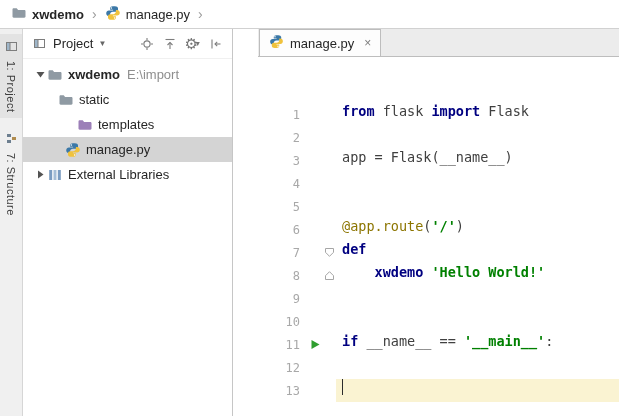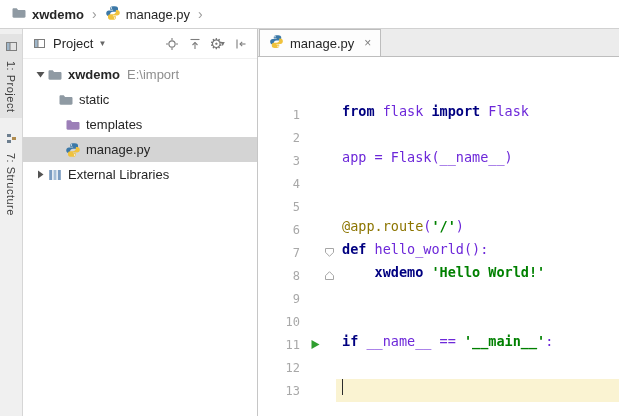--- a/index.html
+++ b/index.html
@@ -13,21 +13,21 @@
   .bc-chev{color:#9b9b9b;font-size:14px;padding:0 3px}
 
   
   .stripe{position:absolute;top:29px;bottom:0;left:0;width:23px;background:#f0f0f0;border-right:1px solid #d6d6d6;display:flex;flex-direction:column;align-items:center;padding-top:5px}
   .stripe-btn{display:flex;flex-direction:column;align-items:center;gap:5px;padding:6px 0;width:100%}
   .stripe-btn.active{background:#e3e3e3}
   .stripe-gap{height:8px}
   .vtext{writing-mode:vertical-rl;font-size:11px;color:#3c3c3c;letter-spacing:.5px}
 
   
-  .project-panel{position:absolute;top:29px;bottom:0;left:23px;width:235px;background:#fff;border-right:1px solid #c6c6c6}
+  .project-panel{position:absolute;top:29px;bottom:0;left:23px;width:210px;background:#fff;border-right:1px solid #c6c6c6}
   .panel-header{height:30px;display:flex;align-items:center;gap:5px;padding:0 7px;border-bottom:1px solid #f0f0f0}
   .ph-caret{font-size:8px;color:#666;margin-right:2px}
   .ph-spacer{flex:1}
   .ph-icon{display:flex;align-items:center;justify-content:center;width:18px;height:18px;cursor:default}
   .gear{font-size:15px;color:#757575;line-height:1}
   .gear-caret{font-size:7px;color:#757575;margin-left:-4px}
   .tree{padding-top:3px}
   .tree-row{height:25px;display:flex;align-items:center;cursor:default}
   .tree-row.selected{background:var(--selection,#d4d4d4)}
   .tree-arrow{width:14px;flex:none;display:flex;align-items:center;justify-content:center}
@@ -44,21 +44,21 @@
   .gutter-line{position:absolute;top:28px;bottom:0;left:78px;width:1px;background:#dcdcdc}
 
   .code-line{display:flex;height:23px;align-items:center}
   .ln{width:50px;flex:none;text-align:right;padding-right:8px;font-family:"DejaVu Sans Mono",monospace;font-size:12px;color:#a8a8a8}
   .gi,.fi{width:14px;flex:none;display:flex;align-items:center;justify-content:center}
   .ct{flex:1;height:100%;display:flex;align-items:flex-start;white-space:pre;font-family:"DejaVu Sans Mono",monospace;font-size:13.5px;color:#000;padding-left:6px}
   .code-line.current .ct{background:var(--current-line,#faf3d2)}
   .seg-kw{color:var(--keyword,#000080);font-weight:bold}
   .seg-str{color:var(--string,#008000);font-weight:bold}
   .seg-deco{color:var(--decorator,#8c7500)}
-  .seg-plain{color:#6d28d9}
+  .seg-plain{color:#404040}
   .caret{display:inline-block;width:1px;height:16px;background:#2b2b2b}
 </style>
 </head>
 <body>
 
 <div class="breadcrumb">
   <span class="bc-item">
     <span>
       <svg width="16" height="16" viewBox="0 0 16 16">
           <path d="M1.5 4.4c0-.7.5-1.2 1.2-1.2h3l1.4 1.7h6.2c.7 0 1.2.5 1.2 1.2v5.5c0 .7-.5 1.2-1.2 1.2H2.7c-.7 0-1.2-.5-1.2-1.2z" fill="#8f9aa3"></path>
@@ -158,21 +158,21 @@
       </div>
       <div class="tree-row" style="padding-left: 21px;">
         <span class="tree-arrow"></span>
         <span class="tree-icon">
           <svg width="16" height="16" viewBox="0 0 16 16">
             <path d="M1.5 4.4c0-.7.5-1.2 1.2-1.2h3l1.4 1.7h6.2c.7 0 1.2.5 1.2 1.2v5.5c0 .7-.5 1.2-1.2 1.2H2.7c-.7 0-1.2-.5-1.2-1.2z" fill="#8f9aa3"></path>
           </svg>
         </span>
         <span class="tree-label">static</span>
       </div>
-      <div class="tree-row" style="padding-left: 28px;">
+      <div class="tree-row" style="padding-left: 40px;">
         <span class="tree-arrow"></span>
         <span class="tree-icon">
           <svg width="16" height="16" viewBox="0 0 16 16">
             <path d="M1.5 4.4c0-.7.5-1.2 1.2-1.2h3l1.4 1.7h6.2c.7 0 1.2.5 1.2 1.2v5.5c0 .7-.5 1.2-1.2 1.2H2.7c-.7 0-1.2-.5-1.2-1.2z" fill="#9c7fb8"></path>
           </svg>
         </span>
         <span class="tree-label">templates</span>
       </div>
       <div class="tree-row selected" style="padding-left: 28px;">
         <span class="tree-arrow"></span>
@@ -258,21 +258,21 @@
         <span class="ct"><span class="seg-deco">@app.route</span><span class="seg-plain">(</span><span class="seg-str">'/'</span><span class="seg-plain">)</span></span>
       </div>
       <div class="code-line">
         <span class="ln">7</span>
         <span class="gi"></span>
         <span class="fi">
           <svg width="11" height="11" viewBox="0 0 11 11">
             <path d="M1.5 1.5h8v3.8L5.5 9.3l-4-4z" fill="#fff" stroke="#a6a6a6"></path>
           </svg>
         </span>
-        <span class="ct"><span class="seg-kw">def </span><span class="seg-plain">hello_world():</span></span>
+        <span class="ct"><span class="seg-kw">def </span></span>
       </div>
       <div class="code-line">
         <span class="ln">8</span>
         <span class="gi"></span>
         <span class="fi">
           <svg width="11" height="11" viewBox="0 0 11 11">
             <path d="M1.5 9.5h8V5.7L5.5 1.7l-4 4z" fill="#fff" stroke="#a6a6a6"></path>
           </svg>
         </span>
         <span class="ct"><span class="seg-plain">    </span><span class="seg-kw">xwdemo </span><span class="seg-str">'Hello World!'</span></span>

